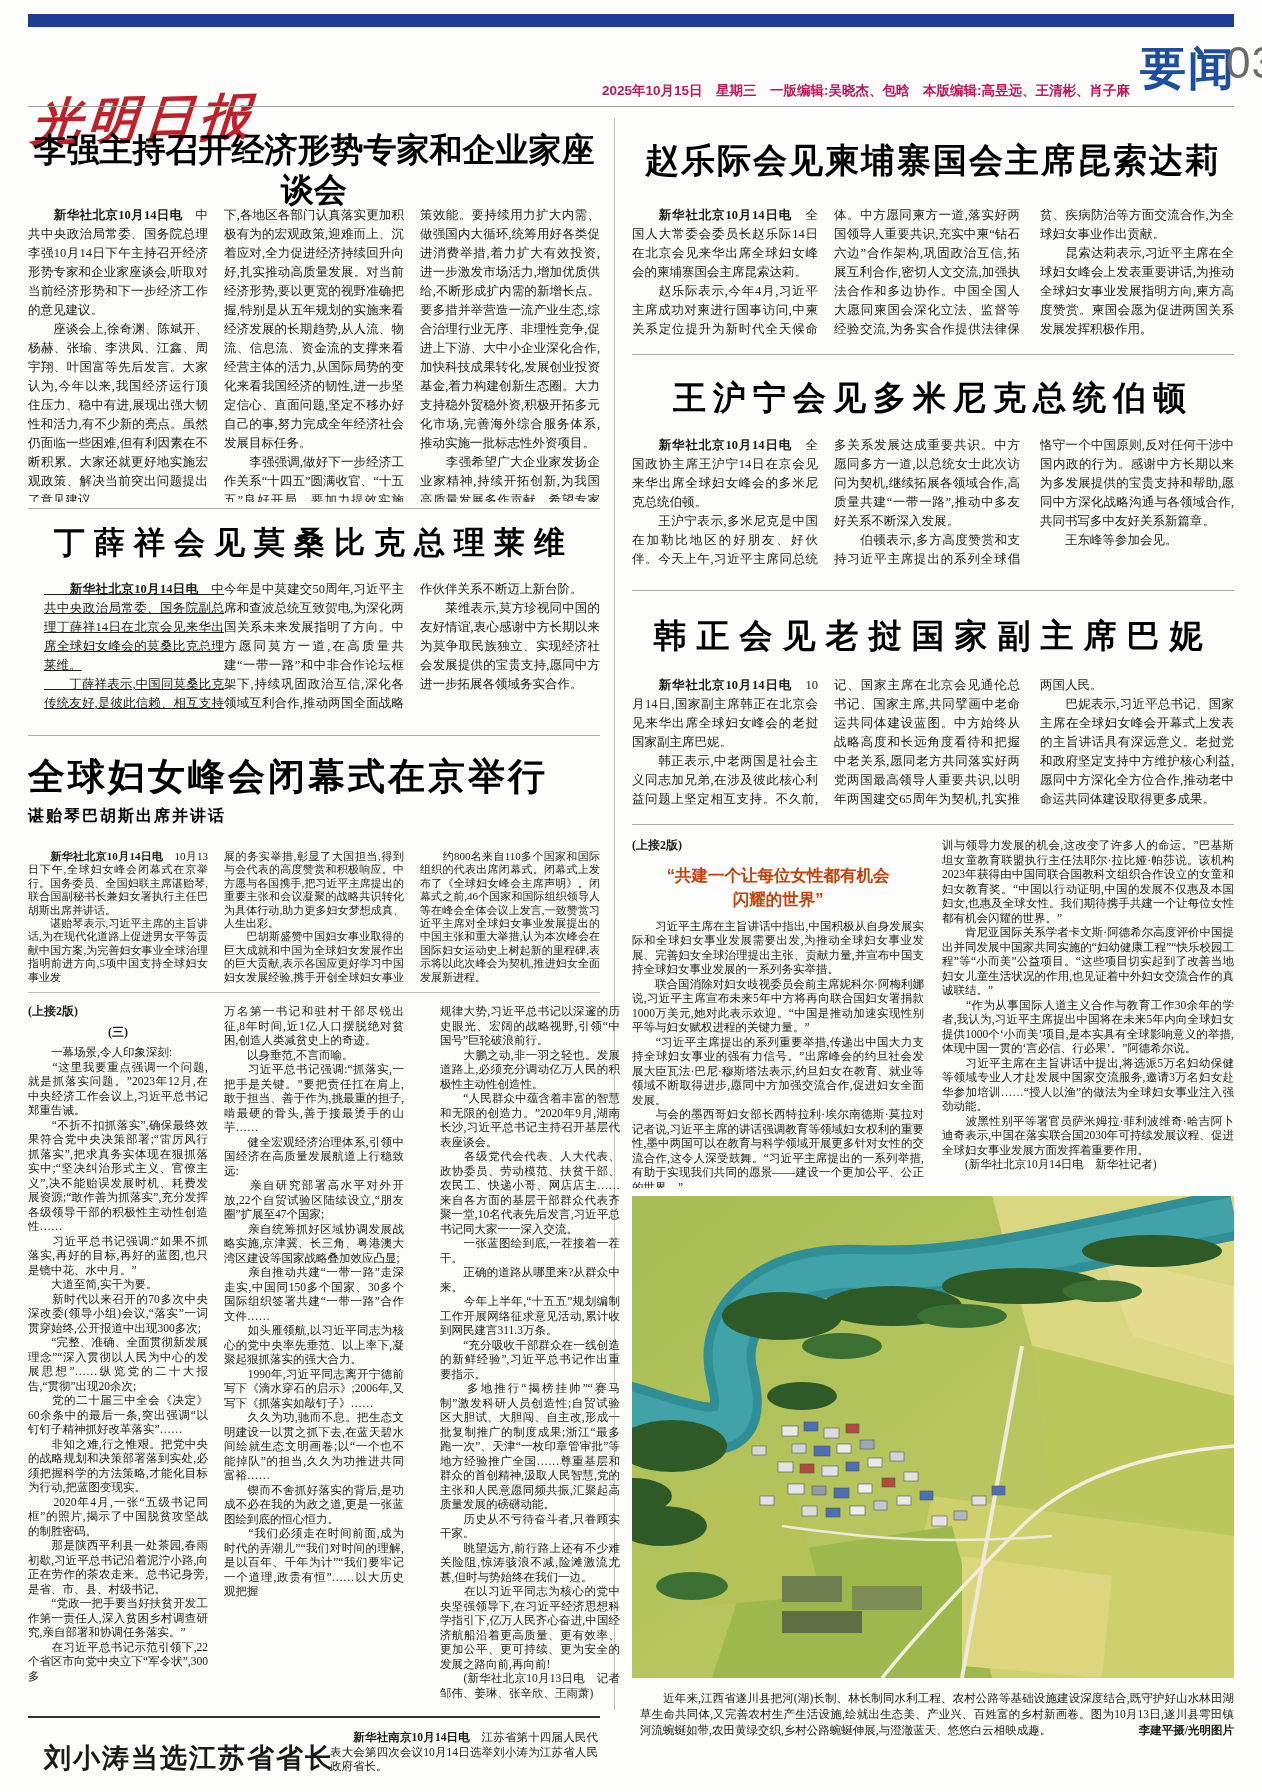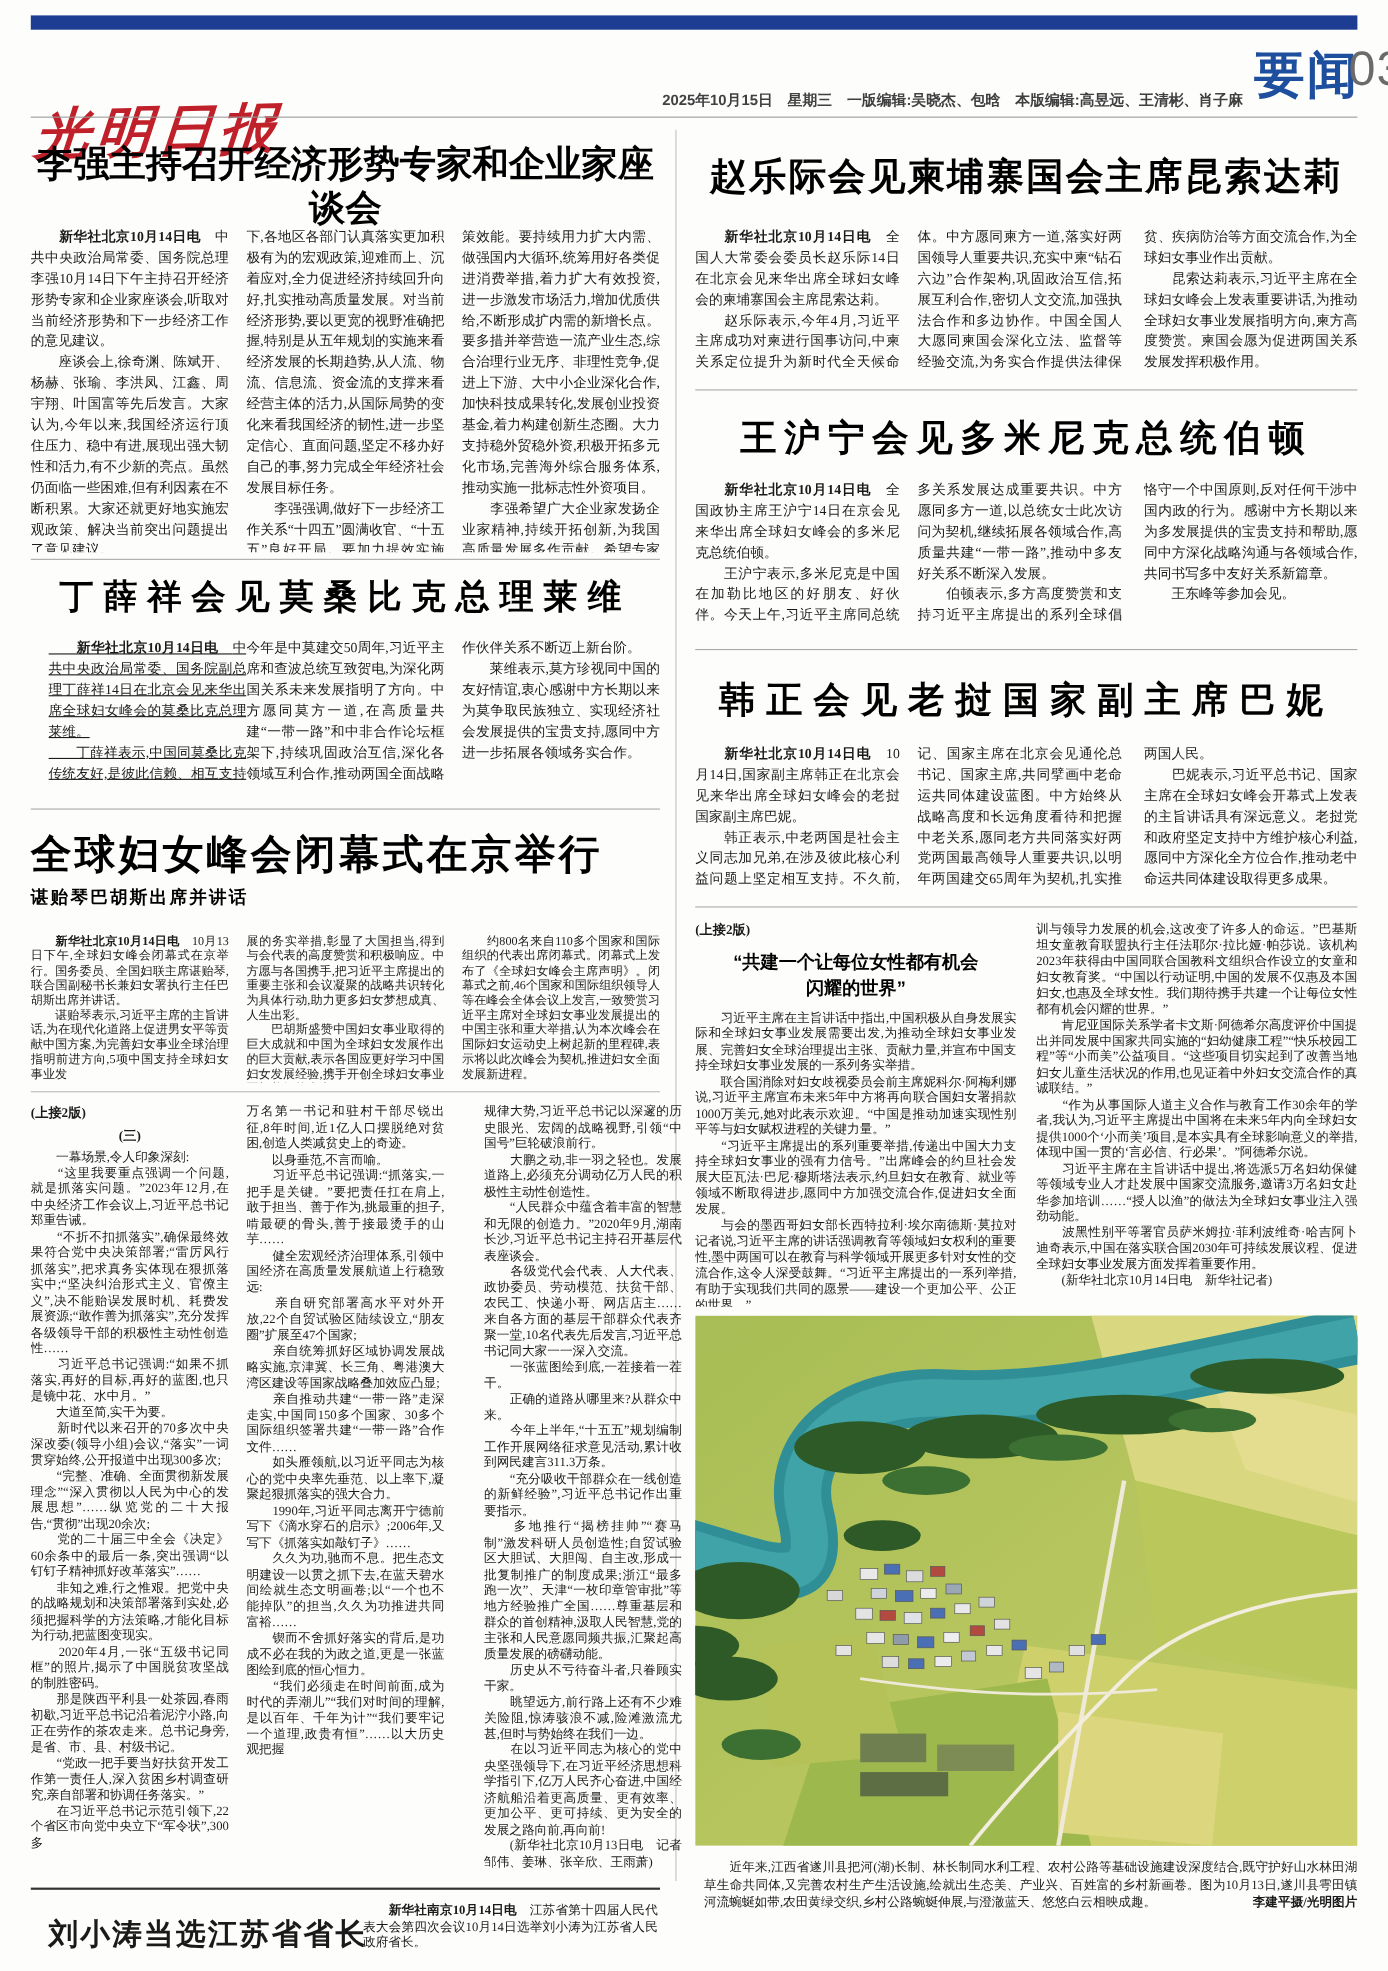--- a/index.html
+++ b/index.html
@@ -3,40 +3,40 @@
 <meta charset="utf-8">
 <style>
   html,body{margin:0;padding:0;}
   body{width:1262px;height:1792px;position:relative;background:#fdfdfc;
        font-family:"Liberation Serif","DejaVu Serif",serif;color:#1a1a1a;overflow:hidden;}
   .abs{position:absolute;}
   .topbar{left:28px;top:14px;width:1206px;height:13px;background:#1d3d93;}
   .masthead{left:32px;top:86px;font-size:50px;font-weight:900;font-style:italic;
             color:#c0202a;letter-spacing:6px;transform:skewX(-6deg) rotate(-1.5deg);white-space:nowrap;}
   .dateline{left:430px;top:82px;width:700px;text-align:right;font-size:13.5px;font-weight:bold;
-            font-family:"Liberation Sans","DejaVu Sans",sans-serif;color:#404040;}
+            font-family:"Liberation Sans","DejaVu Sans",sans-serif;color:#be185d;}
   .section-mark{left:1140px;top:38px;font-size:46px;font-weight:900;color:#1d4f9e;
                 font-family:"Liberation Sans","DejaVu Sans",sans-serif;letter-spacing:2px;}
   .page-no{left:1182px;top:38px;font-size:44px;color:#6b6b6b;
            font-family:"Liberation Sans","DejaVu Sans",sans-serif;letter-spacing:1px;}
   .hrule{height:1px;background:#9a9a9a;}
   .vrule{width:1px;background:#c2c2c2;}
   h1,h2,h3{margin:0;font-weight:700;color:#000;}
   .head-serif{font-family:"Liberation Serif","DejaVu Serif",serif;text-align:center;}
   .head-sans{font-family:"Liberation Sans","DejaVu Sans",sans-serif;text-align:left;}
   .col{position:absolute;overflow:hidden;text-align:justify;}
   .b12{font-size:12.5px;line-height:19px;}
   .b11{font-size:11px;line-height:13.4px;}
   .b115{font-size:11.5px;line-height:14.5px;}
   .col b{font-weight:bold;}
   .pre{white-space:pre-line;}
   .marker{font-weight:bold;font-size:12px;}
   .sec-marker{text-align:center;font-weight:bold;font-size:12px;margin:6px 0;}
   .pullquote{font-family:"Liberation Sans","DejaVu Sans",sans-serif;font-weight:900;
-             font-size:16.5px;line-height:24px;text-align:center;margin:10px 0 8px 0;color:#000000;}
+             font-size:16.5px;line-height:24px;text-align:center;margin:10px 0 8px 0;color:#c2410c;}
   .caption{font-size:11.5px;line-height:16px;text-align:justify;}
   .caption b{float:right;}
   .liu-head{font-size:27px;font-weight:900;font-family:Liberation Serif, serif;
             letter-spacing:2px;}
 </style>
 </head>
 <body>
 
 <div class="abs topbar"></div>
 <div class="abs masthead">光明日报</div>

